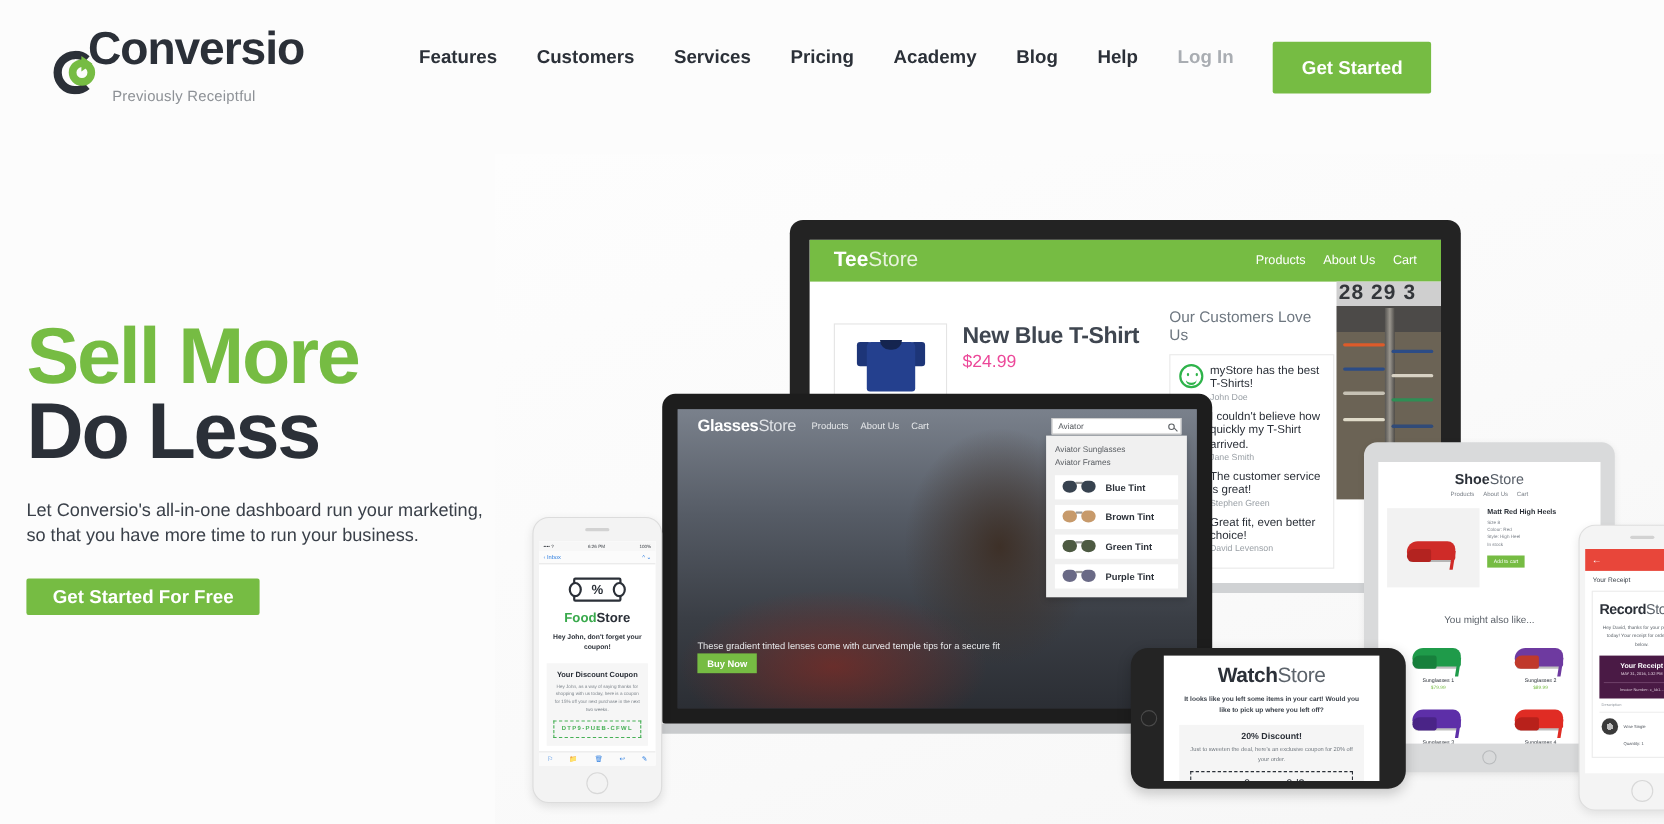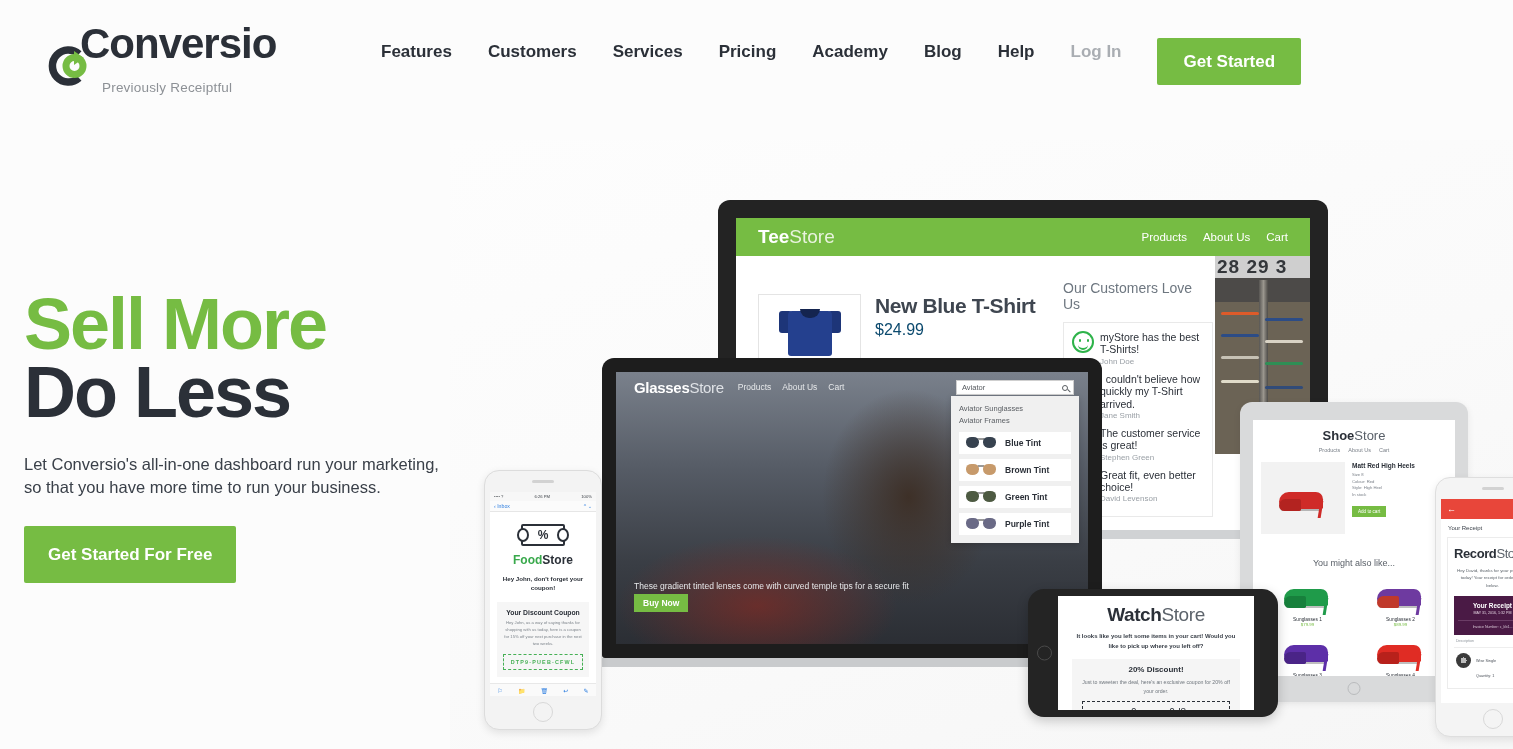--- a/index.html
+++ b/index.html
@@ -27,21 +27,21 @@
     font-family:"Liberation Sans", sans-serif; white-space:nowrap; line-height:1;
   }
   .nav .btn-green { margin-left:16px; }
 
   
   .hero { position:absolute; left:24px; top:290px; width:430px; }
   .hero h1 { font-size:72px; line-height:.95; letter-spacing:-2px; font-weight:bold; }
   .hero .l1 { color:#76bc43; display:block; }
   .hero .l2 { color:#2b3038; display:block; }
   .hero p { margin-top:26px; font-size:16.5px; line-height:1.38; color:#3a4049; width:420px; }
-  .hero .cta { margin-top:28px; font-size:17px; padding:20px 24px; }
+  .hero .cta { margin-top:28px; font-size:17px; padding:8px 24px; }
 
   
   .stage { position:absolute; left:450px; top:140px; width:1063px; height:609px;
            background:linear-gradient(160deg,#fdfdfd 0%,#fafafa 55%,#f6f6f6 100%); overflow:hidden; }
 
   .dev { position:absolute; }
 
   
   #laptop-tee { left:268px; top:60px; width:610px; height:330px; z-index:10; }
   #laptop-tee .bezel { position:absolute; inset:0; background:#232323; border-radius:12px 12px 4px 4px; padding:18px 18px 0 18px; }
@@ -55,21 +55,21 @@
   .tee-cols { display:flex; gap:20px; margin-top:6px; }
   .cart-col { width:285px; }
   .cart-row { display:flex; gap:14px; margin-top:14px; }
   .cart-thumb { width:103px; height:72px; border:1px solid #e4e4e4; background:#fff; display:flex; align-items:center; justify-content:center; overflow:hidden; }
   .tshirt { width:62px; height:52px; position:relative; }
   .tshirt .body { position:absolute; left:9px; top:7px; width:44px; height:45px; background:#24408e; border-radius:4px 4px 3px 3px; }
   .tshirt .sl { position:absolute; top:7px; width:13px; height:22px; background:#1d3578; border-radius:3px; }
   .tshirt .sl.l { left:0; } .tshirt .sl.r { right:0; }
   .tshirt .neck { position:absolute; left:21px; top:5px; width:20px; height:9px; background:#14244f; border-radius:0 0 10px 10px; }
   .cart-name { font-size:21px; font-weight:bold; color:#3f4650; letter-spacing:-.4px; }
-  .cart-price { font-size:16px; color:#0c4a6e; margin-top:3px; }
+  .cart-price { font-size:16px; color:#ec4899; margin-top:3px; }
 
   .rev-col { width:150px; position:relative; }
   .rev-h { font-size:14px; color:#6e7780; }
   .rev-card { margin-top:10px; border:1px solid #e9e9e9; background:#fff; padding:8px 8px 6px 8px; width:150px; }
   .rev { display:flex; gap:6px; margin-bottom:7px; }
   .smile { width:22px; height:22px; border-radius:50%; border:2px solid #2eb34a; flex:none; position:relative; }
   .smile::before { content:""; position:absolute; left:4.5px; top:6px; width:2.5px; height:2.5px; border-radius:50%; background:#2eb34a; box-shadow:8px 0 0 #2eb34a; }
   .smile::after { content:""; position:absolute; left:4px; top:9px; width:10px; height:6px; border-bottom:2px solid #2eb34a; border-radius:0 0 9px 9px; }
   .rev-t { font-size:10.5px; line-height:1.18; color:#2b3038; }
   .rev-a { font-size:8px; color:#9aa0a6; margin-top:1px; }

